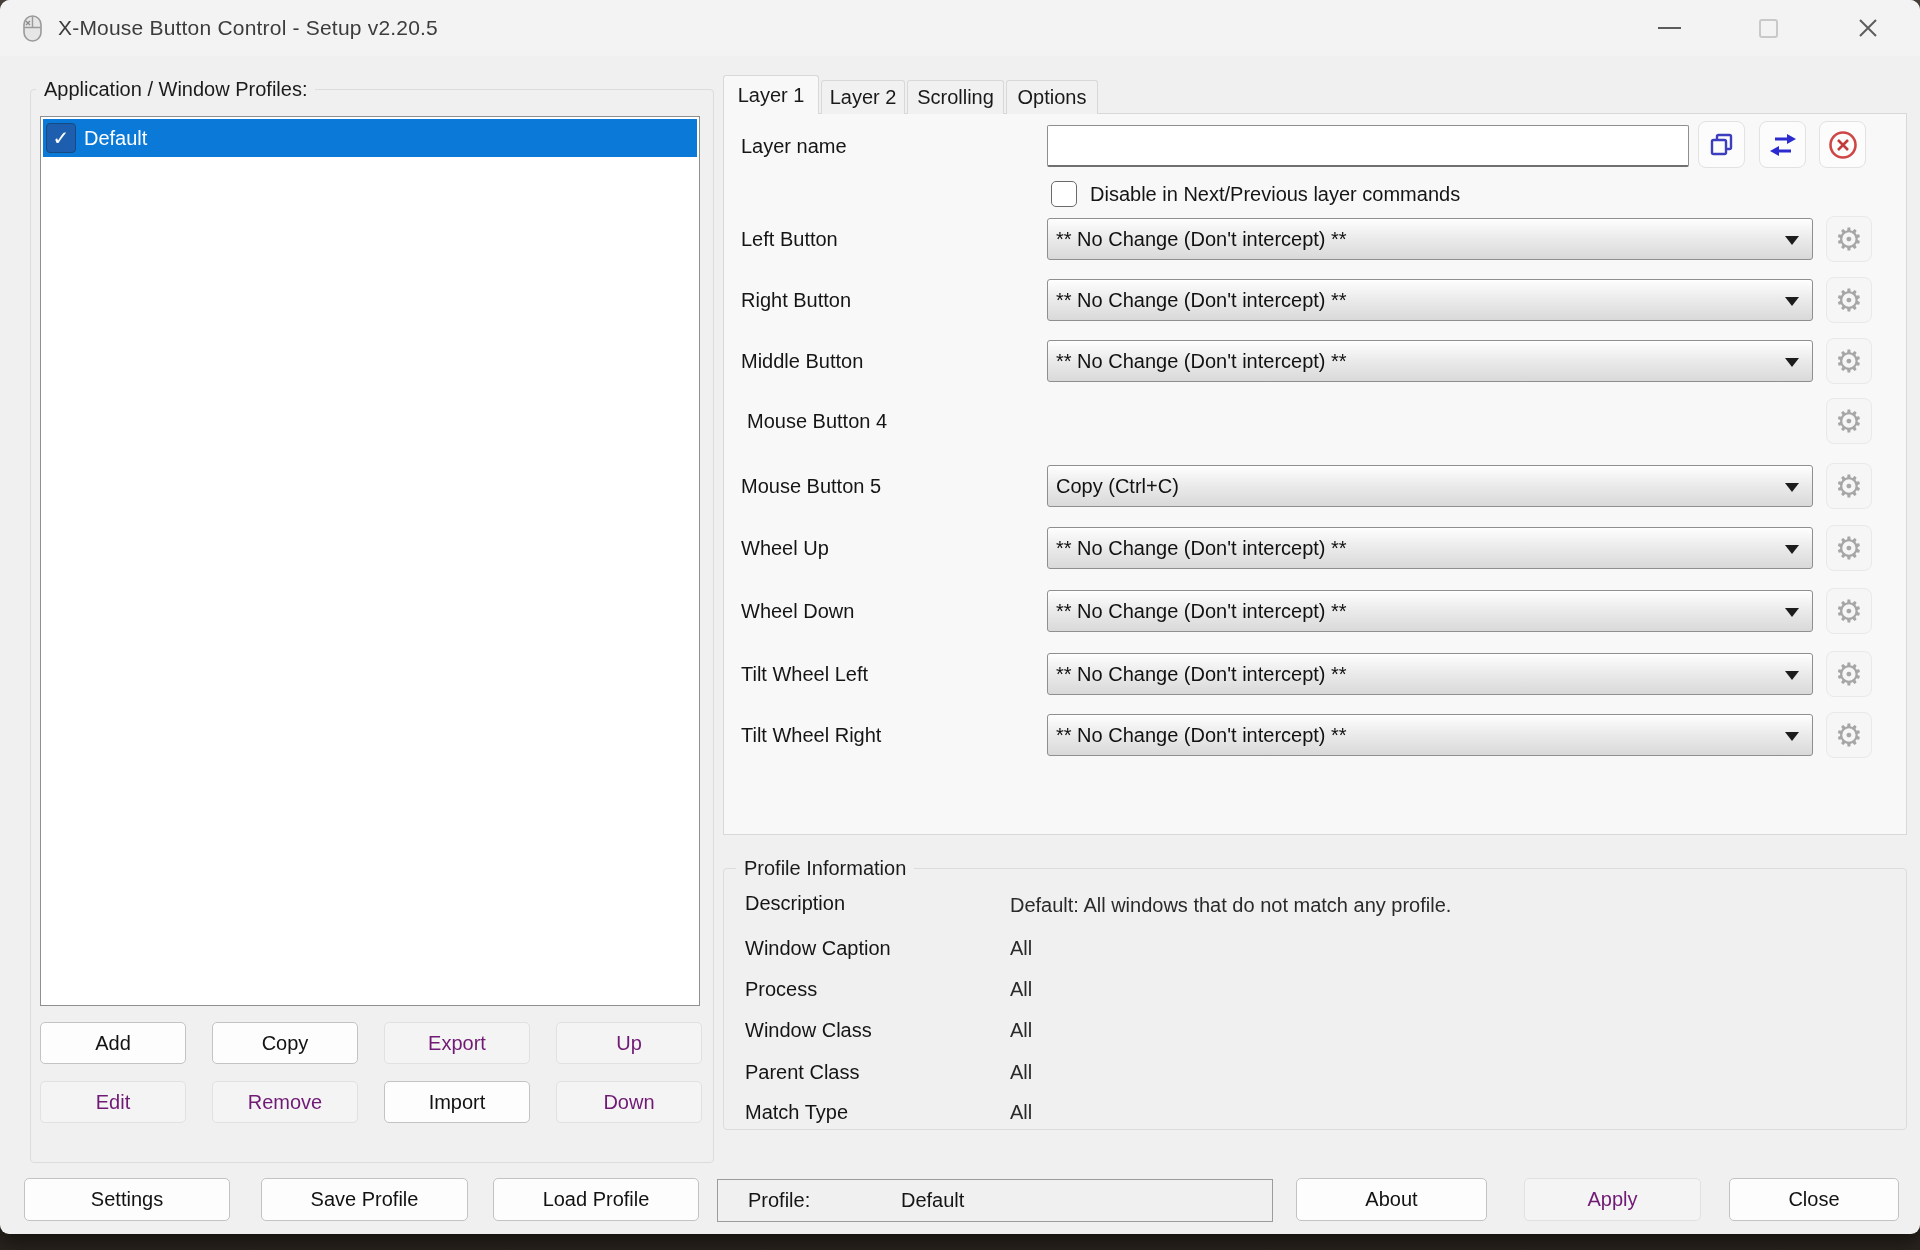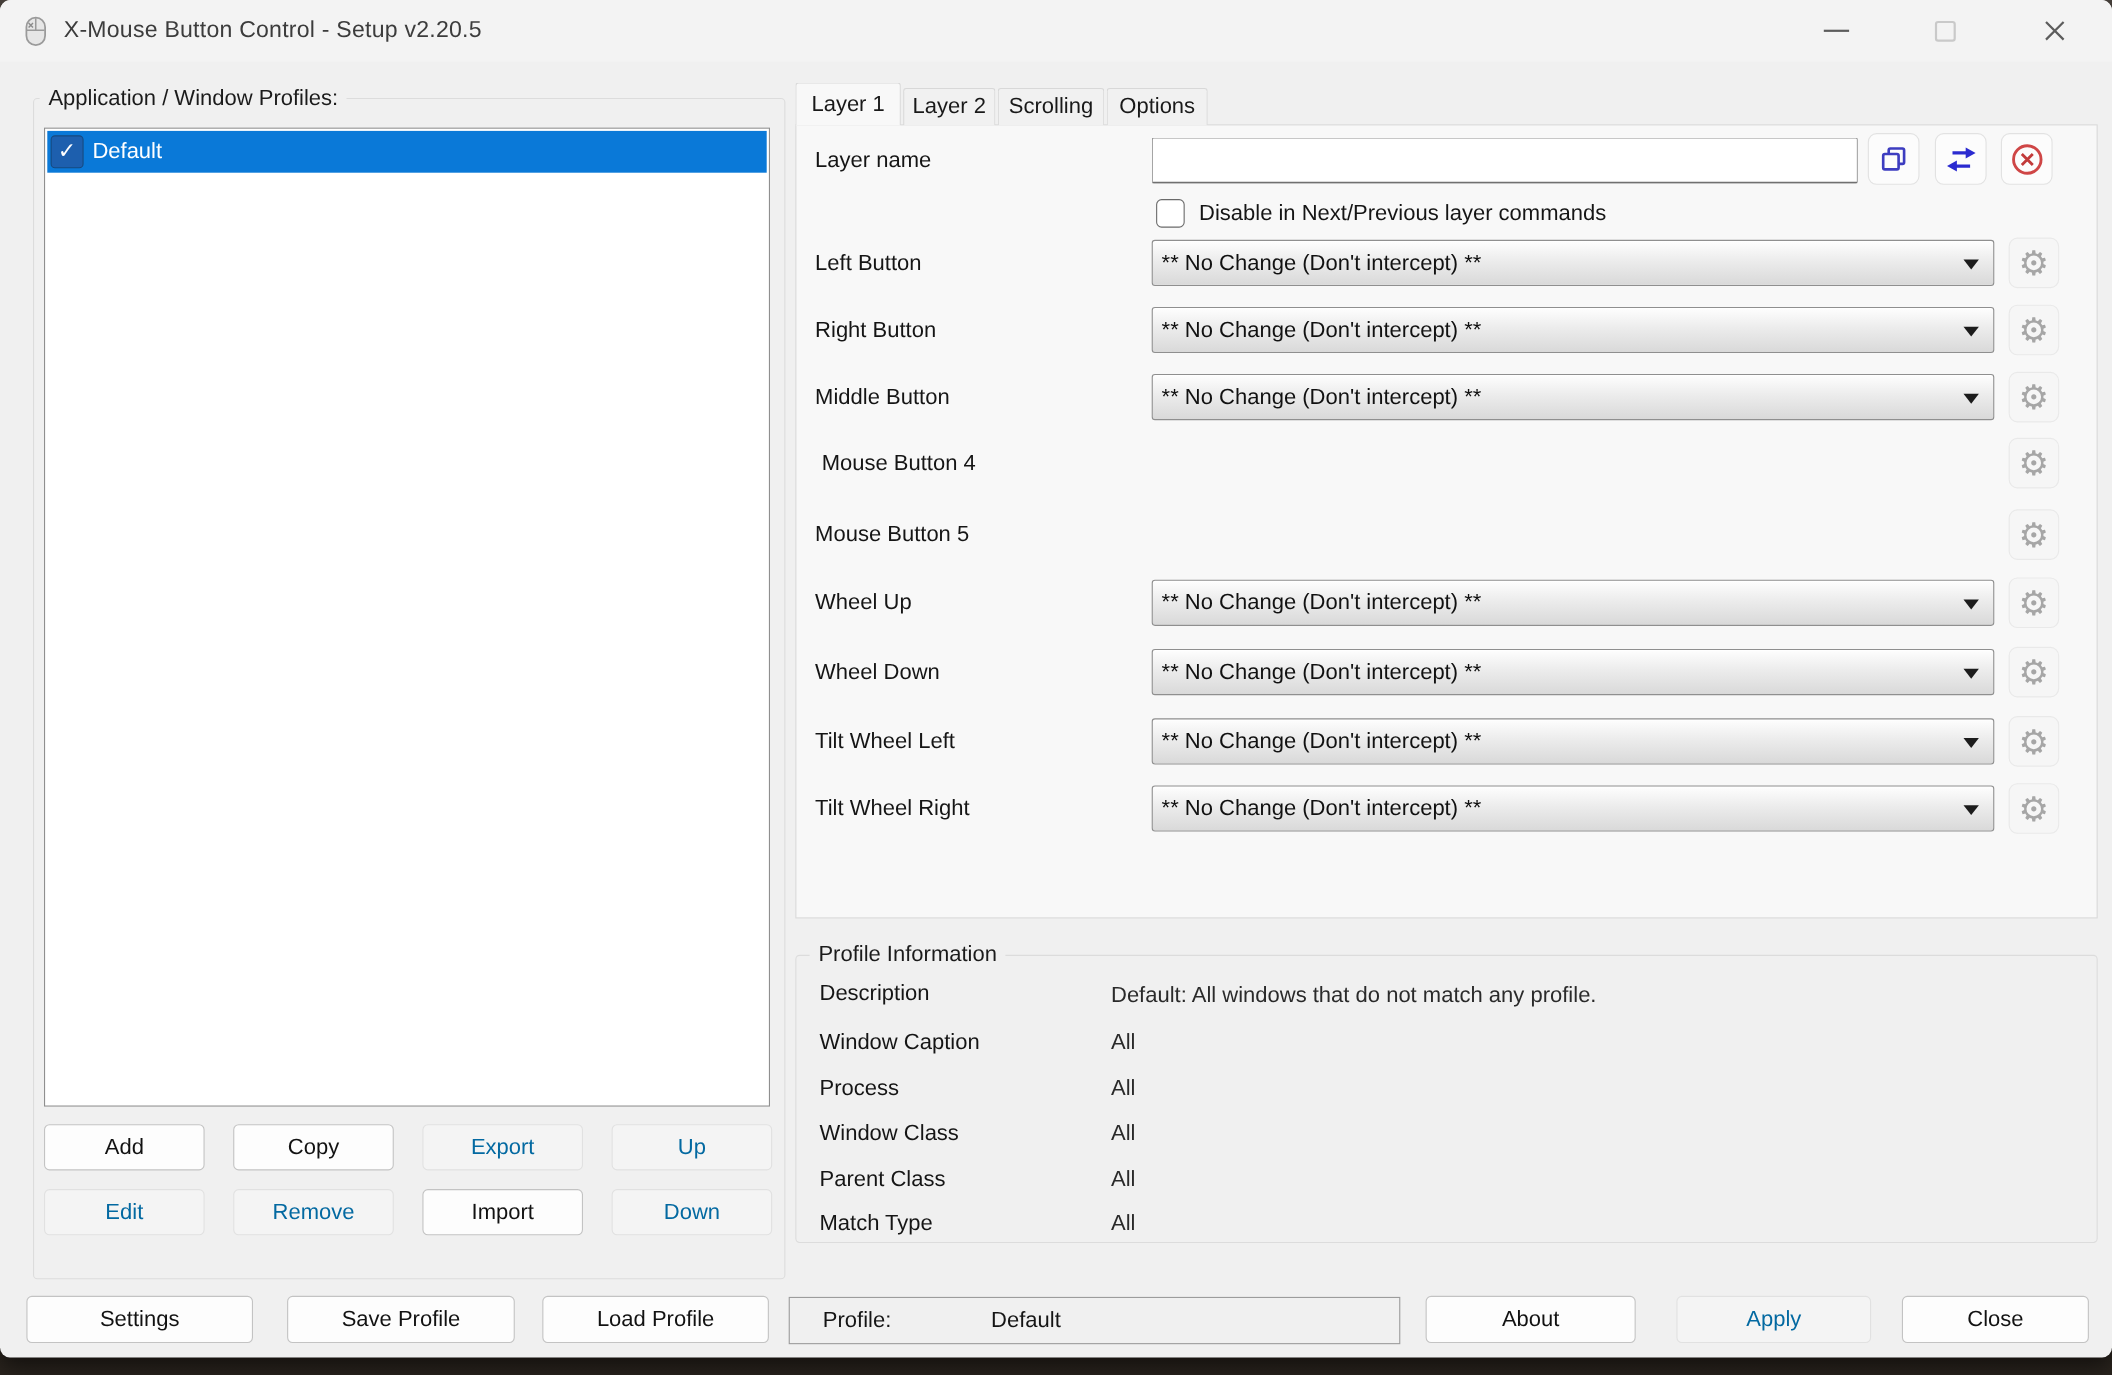--- a/index.html
+++ b/index.html
@@ -34,21 +34,21 @@
   .profile-item { position:absolute; left:2px; top:2px; width:654px; height:38px;
     background:#0a79d8; display:flex; align-items:center; }
   .item-cb { width:30px; height:30px; margin-left:3px; background:#1d5fae; border:1px solid #164a80;
     border-radius:4px; display:flex; align-items:center; justify-content:center;
     color:#ffffff; font-size:20px; line-height:1; }
   .item-label { color:#ffffff; font-size:20px; margin-left:8px; }
   
   .btn { position:absolute; display:flex; align-items:center; justify-content:center;
     font-size:20px; color:#121212; background:#fdfdfd; border:1px solid #c3c3c3;
     border-radius:5px; cursor:default; }
-  .btn.disabled { color:#0369a1; background:#f4f4f4; border-color:#e1e1e1;align-items:center; }
+  .btn.disabled { color:#701a75; background:#f4f4f4; border-color:#e1e1e1;align-items:center; }
   .pbtn { width:146px; height:42px; }
   
   .tab { position:absolute; top:80px; height:34px; background:#f1f1f1; border:1px solid #d8d8d8;
     border-bottom:none; border-radius:3px 3px 0 0; display:flex; align-items:center;
     justify-content:center; font-size:20px; color:#191919; z-index:2; }
   .tab.active { top:75px; height:39px; background:#f8f8f8; z-index:4; }
   .tab-panel { position:absolute; left:723px; top:113px; width:1184px; height:722px;
     background:#f8f8f8; border:1px solid #d8d8d8; z-index:1; }
   
   .flabel { position:absolute; font-size:20px; color:#151515; line-height:24px; z-index:2; }
@@ -214,20 +214,24 @@
         </span>
     </div>
     <div class="map-row" style="top:398px;">
       <span class="flabel" style="left:747px; top:11px;">Mouse Button 4</span>
       <span class="gear-btn" style="top:0px;">
           <span class="gear-glyph">⚙</span>
         </span>
     </div>
     <div class="map-row" style="top:463px;">
       <span class="flabel" style="left:741px; top:11px;">Mouse Button 5</span>
+      <div class="combo" style="top:2px;">
+          <span>Copy (Ctrl+C)</span>
+          <span class="combo-arrow"></span>
+        </div>
       <span class="gear-btn" style="top:0px;">
           <span class="gear-glyph">⚙</span>
         </span>
     </div>
     <div class="map-row" style="top:525px;">
       <span class="flabel" style="left:741px; top:11px;">Wheel Up</span>
       <div class="combo" style="top:2px;">
           <span>** No Change (Don't intercept) **</span>
           <span class="combo-arrow"></span>
         </div>

